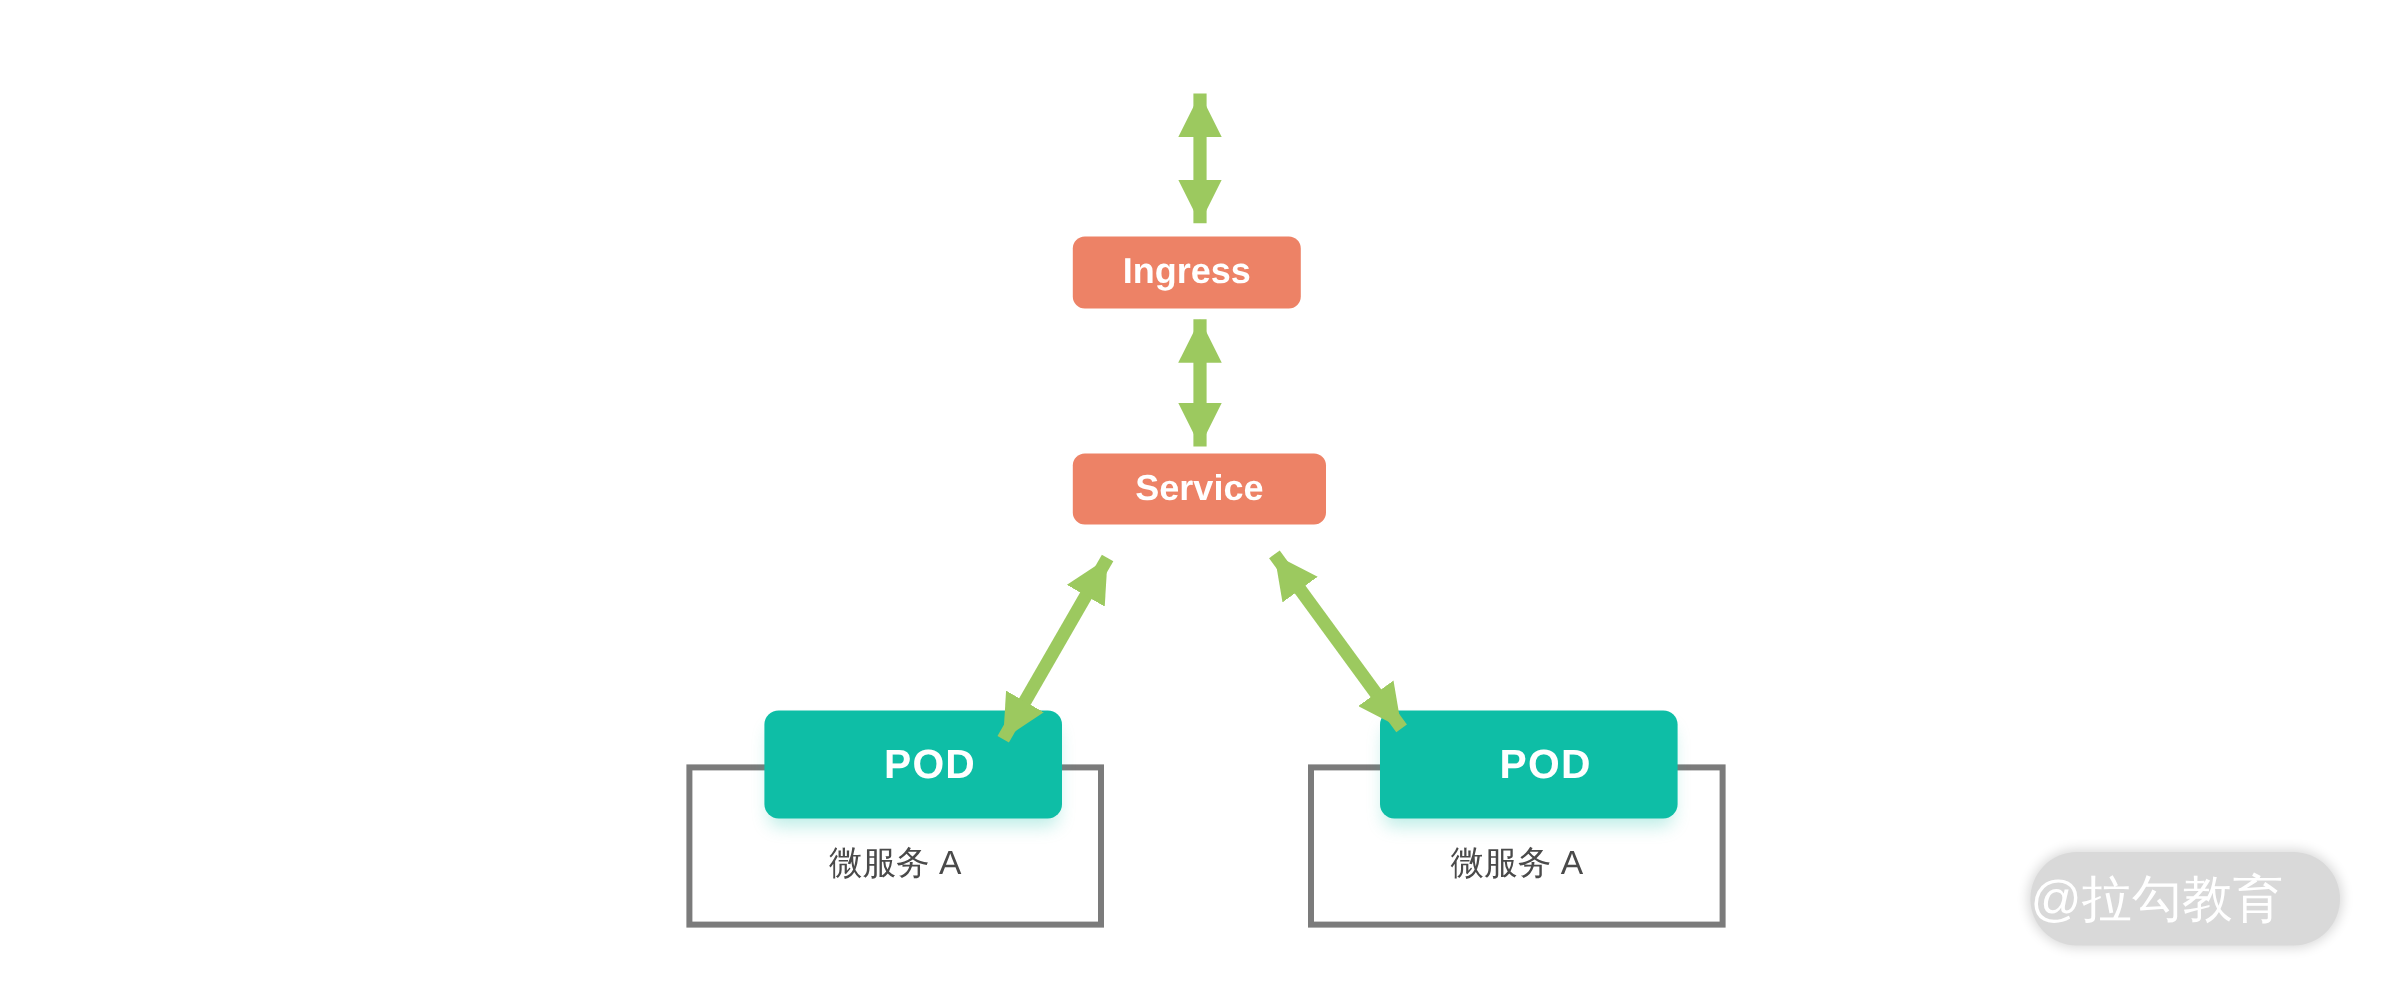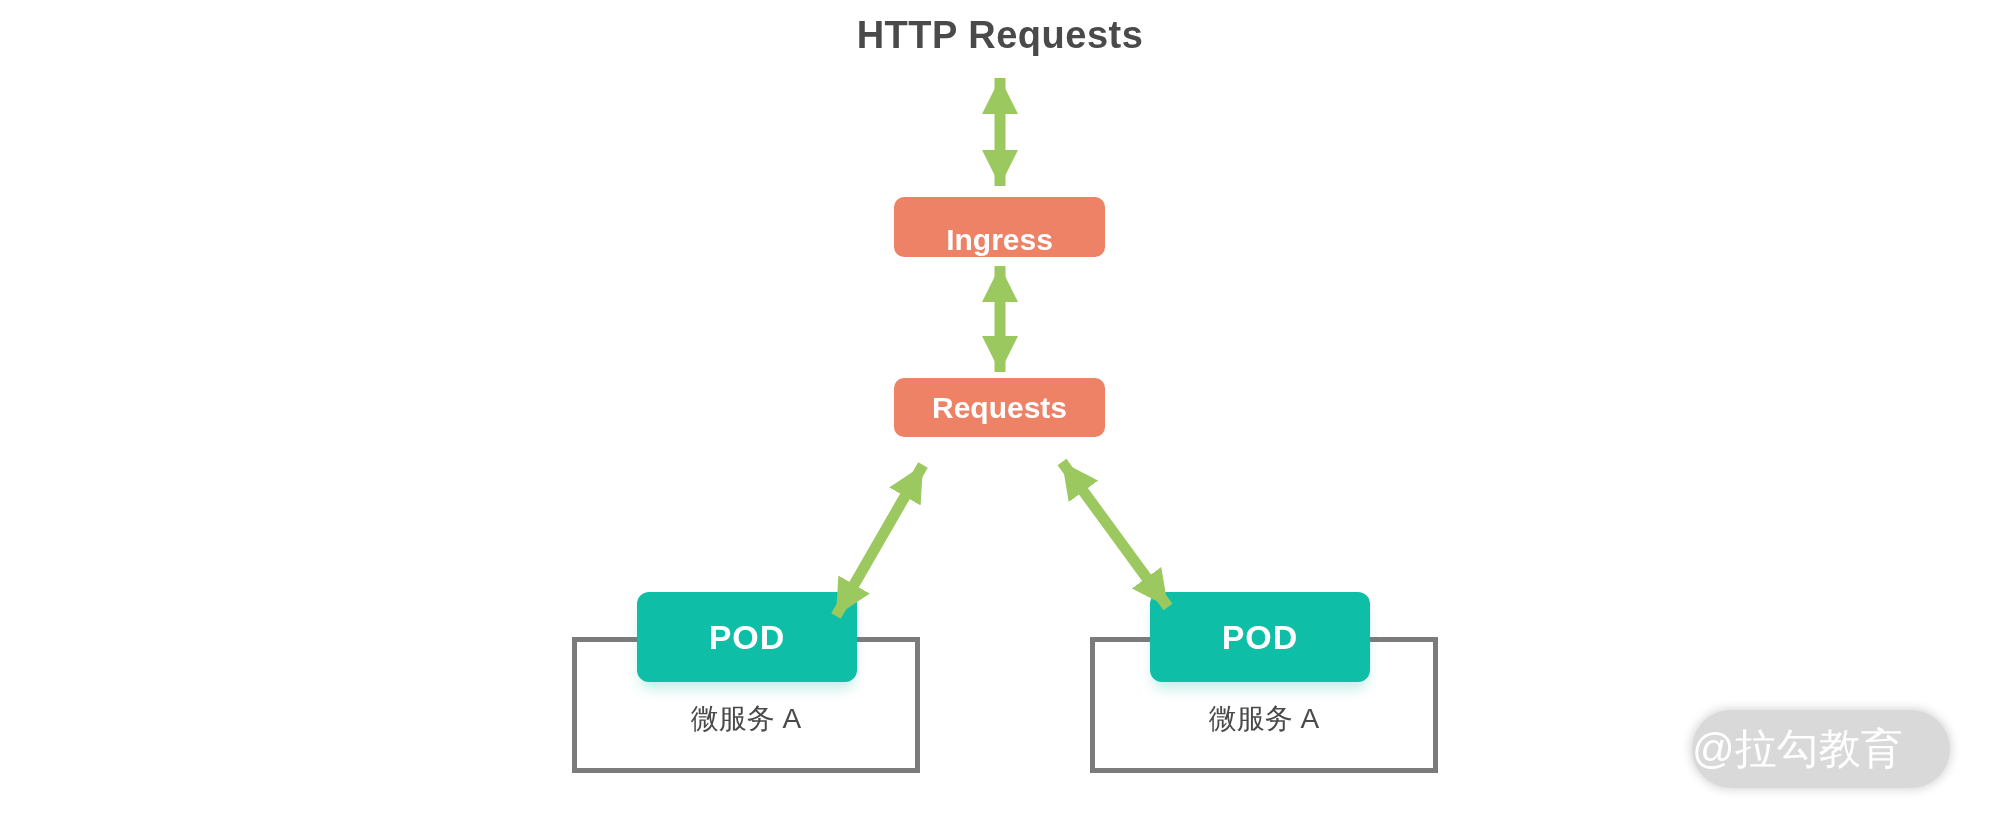--- a/index.html
+++ b/index.html
@@ -31,21 +31,21 @@
     display: flex;
     align-items: center;
     justify-content: center;
     background: var(--accent-salmon, #ed8266);
     border-radius: 10px;
     color: var(--text-light, #ffffff);
     font-size: 30px;
     font-weight: 600;
     z-index: 2;
   }
-  .node-ingress { left: 894px; top: 197px; width: 211px; height: 60px; align-items: flex-end; }
+  .node-ingress { left: 894px; top: 197px; width: 190px; height: 60px; }
   .node-service { left: 894px; top: 378px; width: 211px; height: 59px; }
   .ms-box {
     position: absolute;
     width: 348px;
     height: 136px;
     background: #ffffff;
     border: 5px solid var(--border-gray, #7b7b7b);
     box-sizing: border-box;
     z-index: 1;
   }
@@ -69,20 +69,21 @@
     align-items: center;
     justify-content: center;
     background: var(--accent-teal, #0ebea6);
     border-radius: 12px;
     color: var(--text-light, #ffffff);
     font-size: 34px;
     font-weight: 700;
     letter-spacing: 1px;
     z-index: 3;
     box-shadow: 0 10px 14px -4px rgba(14, 190, 166, 0.28);
+    padding-left: 28px;
   }
   .pod-left  { left: 637px;  top: 592px; }
   .pod-right { left: 1150px; top: 592px; }
   .arrow-layer {
     position: absolute;
     left: 0;
     top: 0;
     width: 2000px;
     height: 818px;
     z-index: 4;
@@ -112,28 +113,27 @@
     font-weight: 500;
     color: var(--watermark-text, #ffffff);
     z-index: 6;
   }
 </style>
 </head>
 <body>
 
 <div class="canvas">
 
-  <div class="diagram-title">HTTP Requests</div>
 
   <div class="node node-ingress">
     <span>Ingress</span>
   </div>
 
   <div class="node node-service">
-    <span>Requests</span>
+    <span>Service</span>
   </div>
 
   <div class="ms-box ms-box-left">
     <div class="ms-label">微服务 A</div>
   </div>
 
   <div class="ms-box ms-box-right">
     <div class="ms-label">微服务 A</div>
   </div>
 

